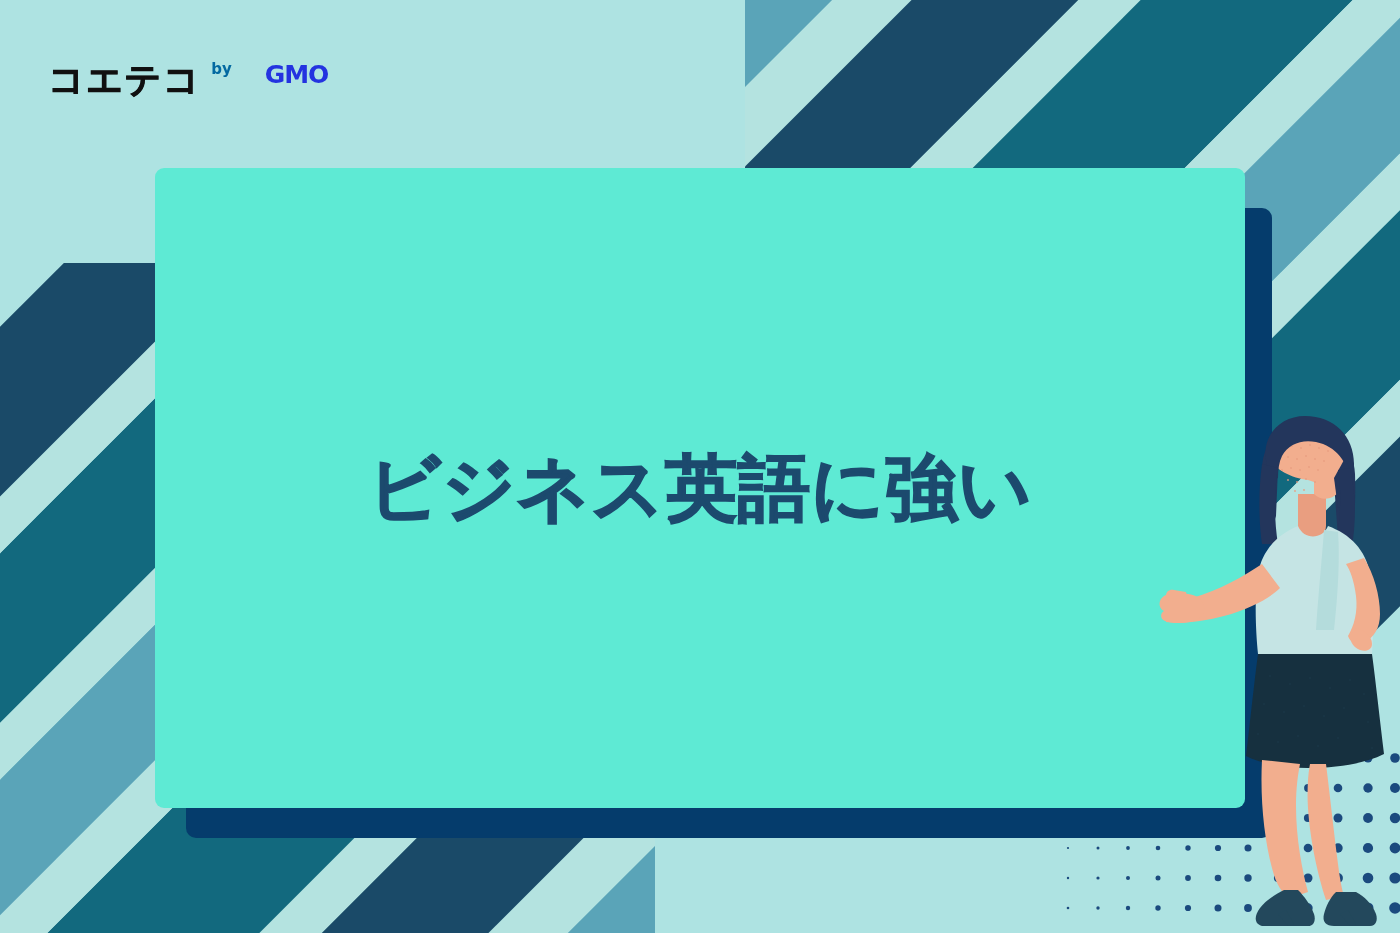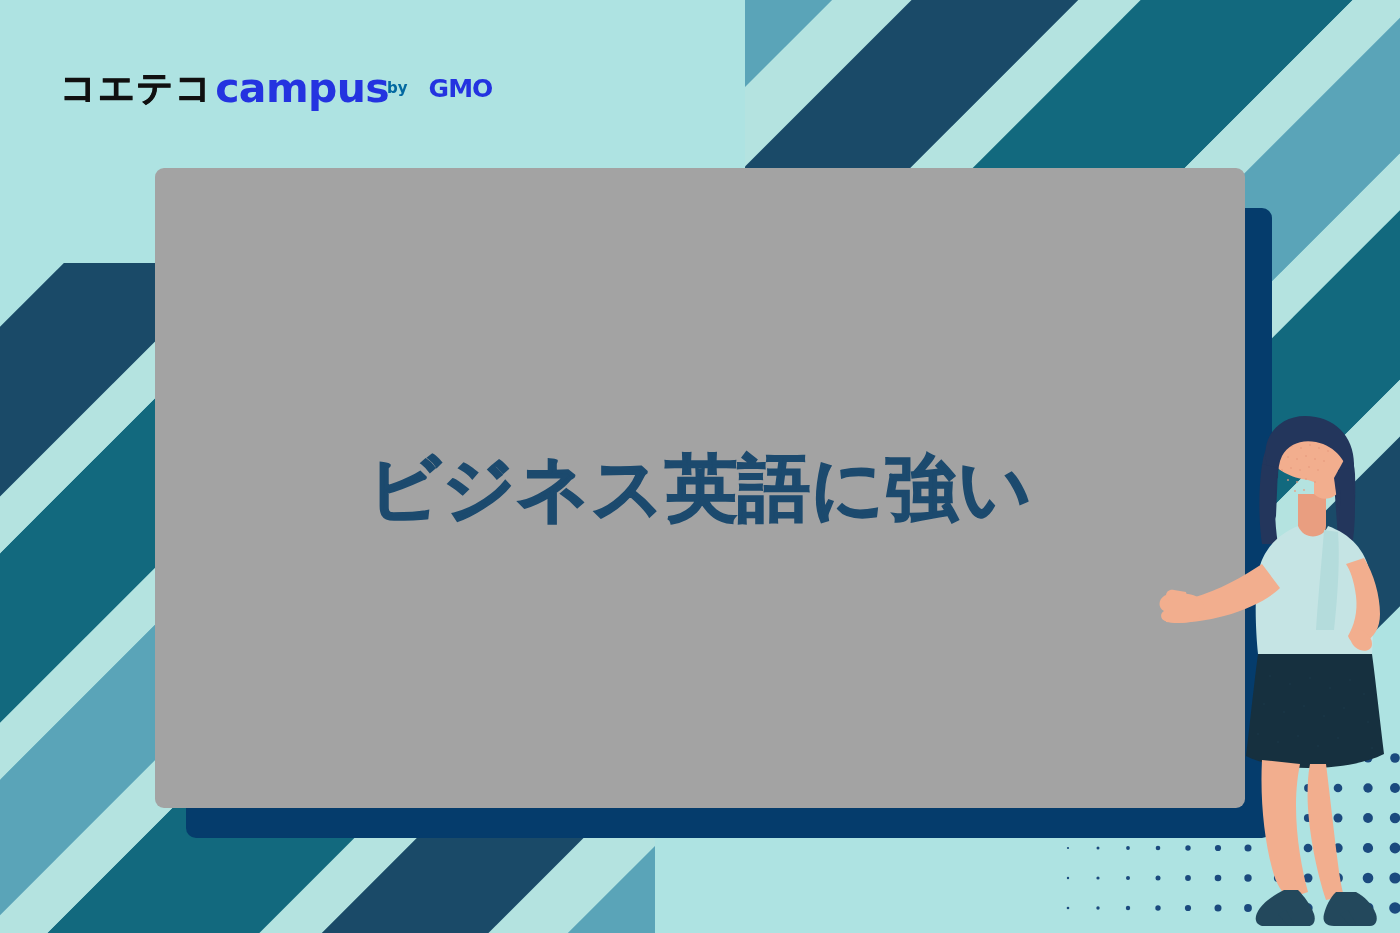--- a/index.html
+++ b/index.html
@@ -55,21 +55,21 @@
     height: 630px;
     background: #053C6C;
     border-radius: 10px;
   }
   #card {
     position: absolute;
     left: 155px;
     top: 168px;
     width: 1090px;
     height: 640px;
-    background: #a3a3a3;
+    background: #5eead4;
     border-radius: 9px;
     display: flex;
     align-items: center;
     justify-content: center;
   }
 
   
   #headline {
     text-align: center;
     color: #1C4A6E;
@@ -80,25 +80,25 @@
     letter-spacing: 0.01em;
     margin: 0;
     padding: 0 40px;
     -webkit-text-stroke: 1.6px #1C4A6E;
   }
   #headline .hl-line { display: block; white-space: nowrap; }
 
   
   #logo {
     position: absolute;
-    left: 60px;
+    left: 48px;
     top: 62px;
     display: flex;
-    align-items: center;
-    gap: 2px;
+    align-items: flex-start;
+    gap: 14px;
     height: 52px;
   }
   #logo-jp {
     font-family: "DejaVu Sans", "Liberation Sans", sans-serif;
     font-weight: 700;
     font-size: 36px;
     line-height: 1;
     color: #111111;
     letter-spacing: 0.04em;
     -webkit-text-stroke: 0.8px #111111;
@@ -275,21 +275,20 @@
   <div id="card-shadow"></div>
 
   <div id="card">
     <h1 id="headline">
       <span class="hl-line">ビジネス英語に強い</span>
     </h1>
   </div>
 
   <div id="logo">
     <span id="logo-jp">コエテコ</span>
-    <span id="logo-campus">campus</span>
     <span id="logo-by">by</span>
     <span id="logo-gmo">GMO</span>
   </div>
 
   <div id="person">
     <svg width="244" height="535" viewBox="0 0 244 535" xmlns="http://www.w3.org/2000/svg" aria-hidden="true">
 
       <path d="M143 28 C120 28 105 46 104 70 C103 96 104 120 103 140 L110 142 L118 118 L120 70 Z" fill="#23365C"></path>
       <path d="M143 28 C176 28 196 48 197 76 C198 104 196 128 194 142 L180 140 L176 84 Z" fill="#23365C"></path>
 

